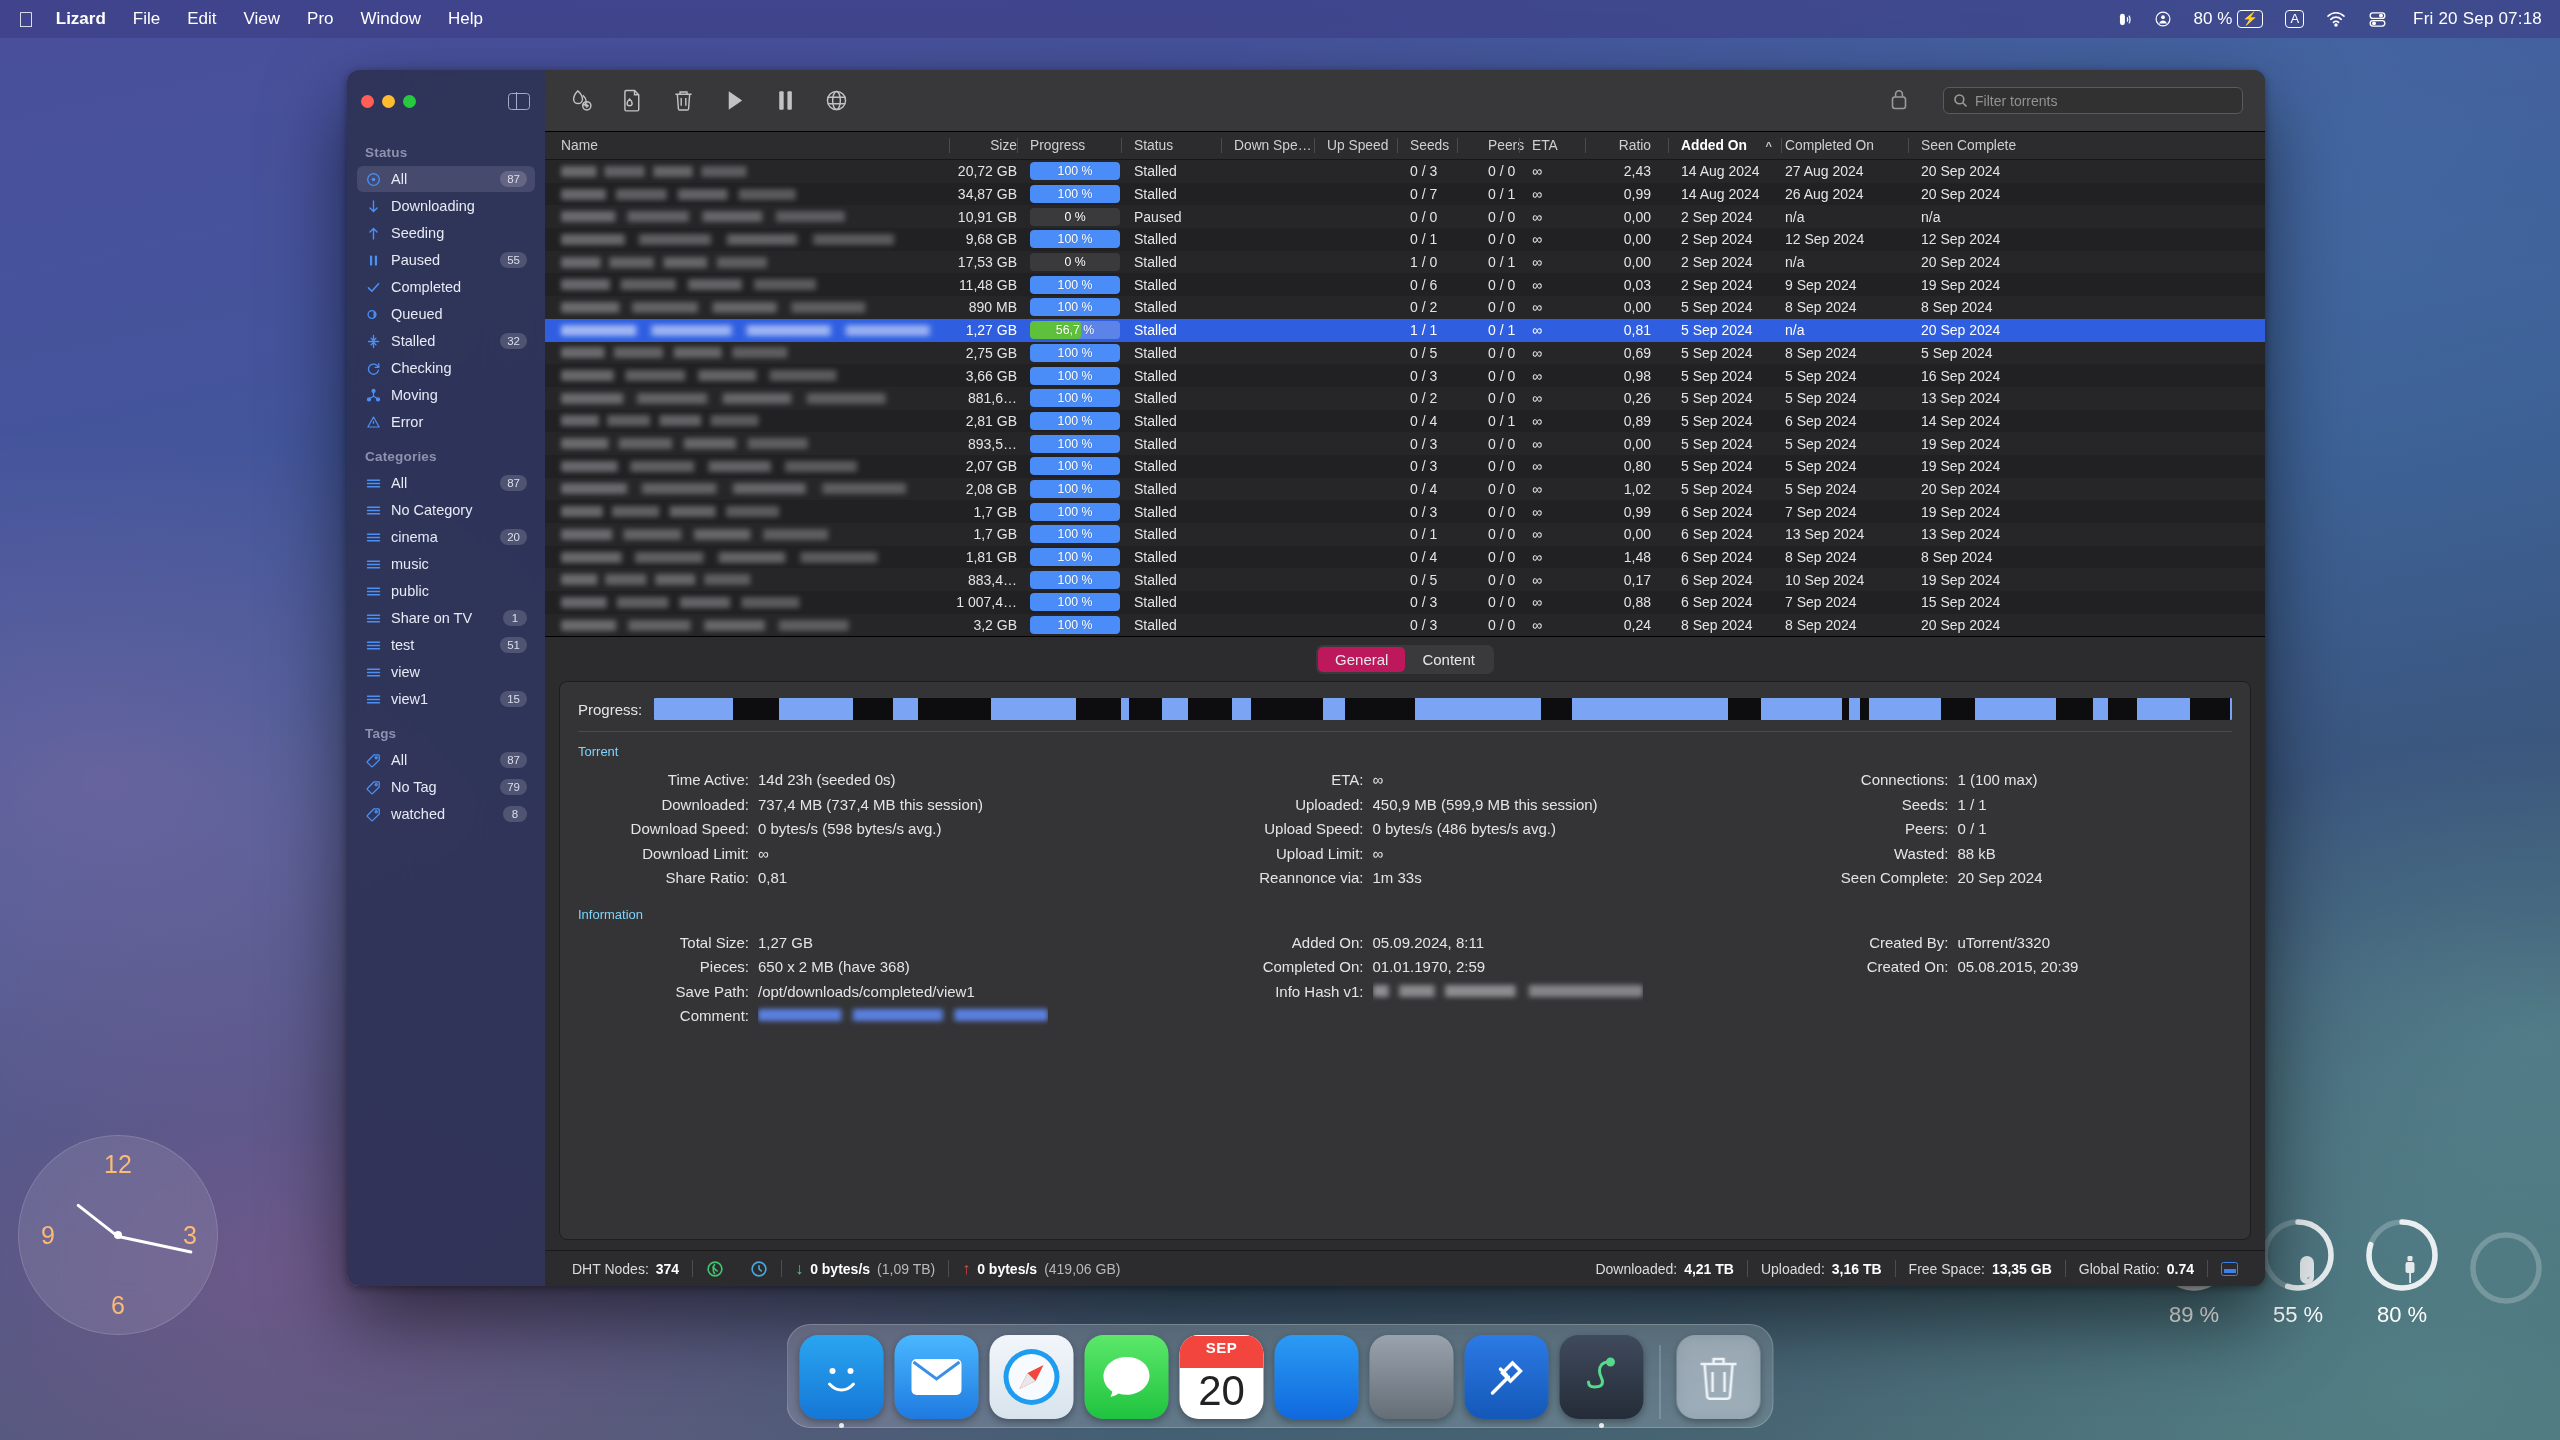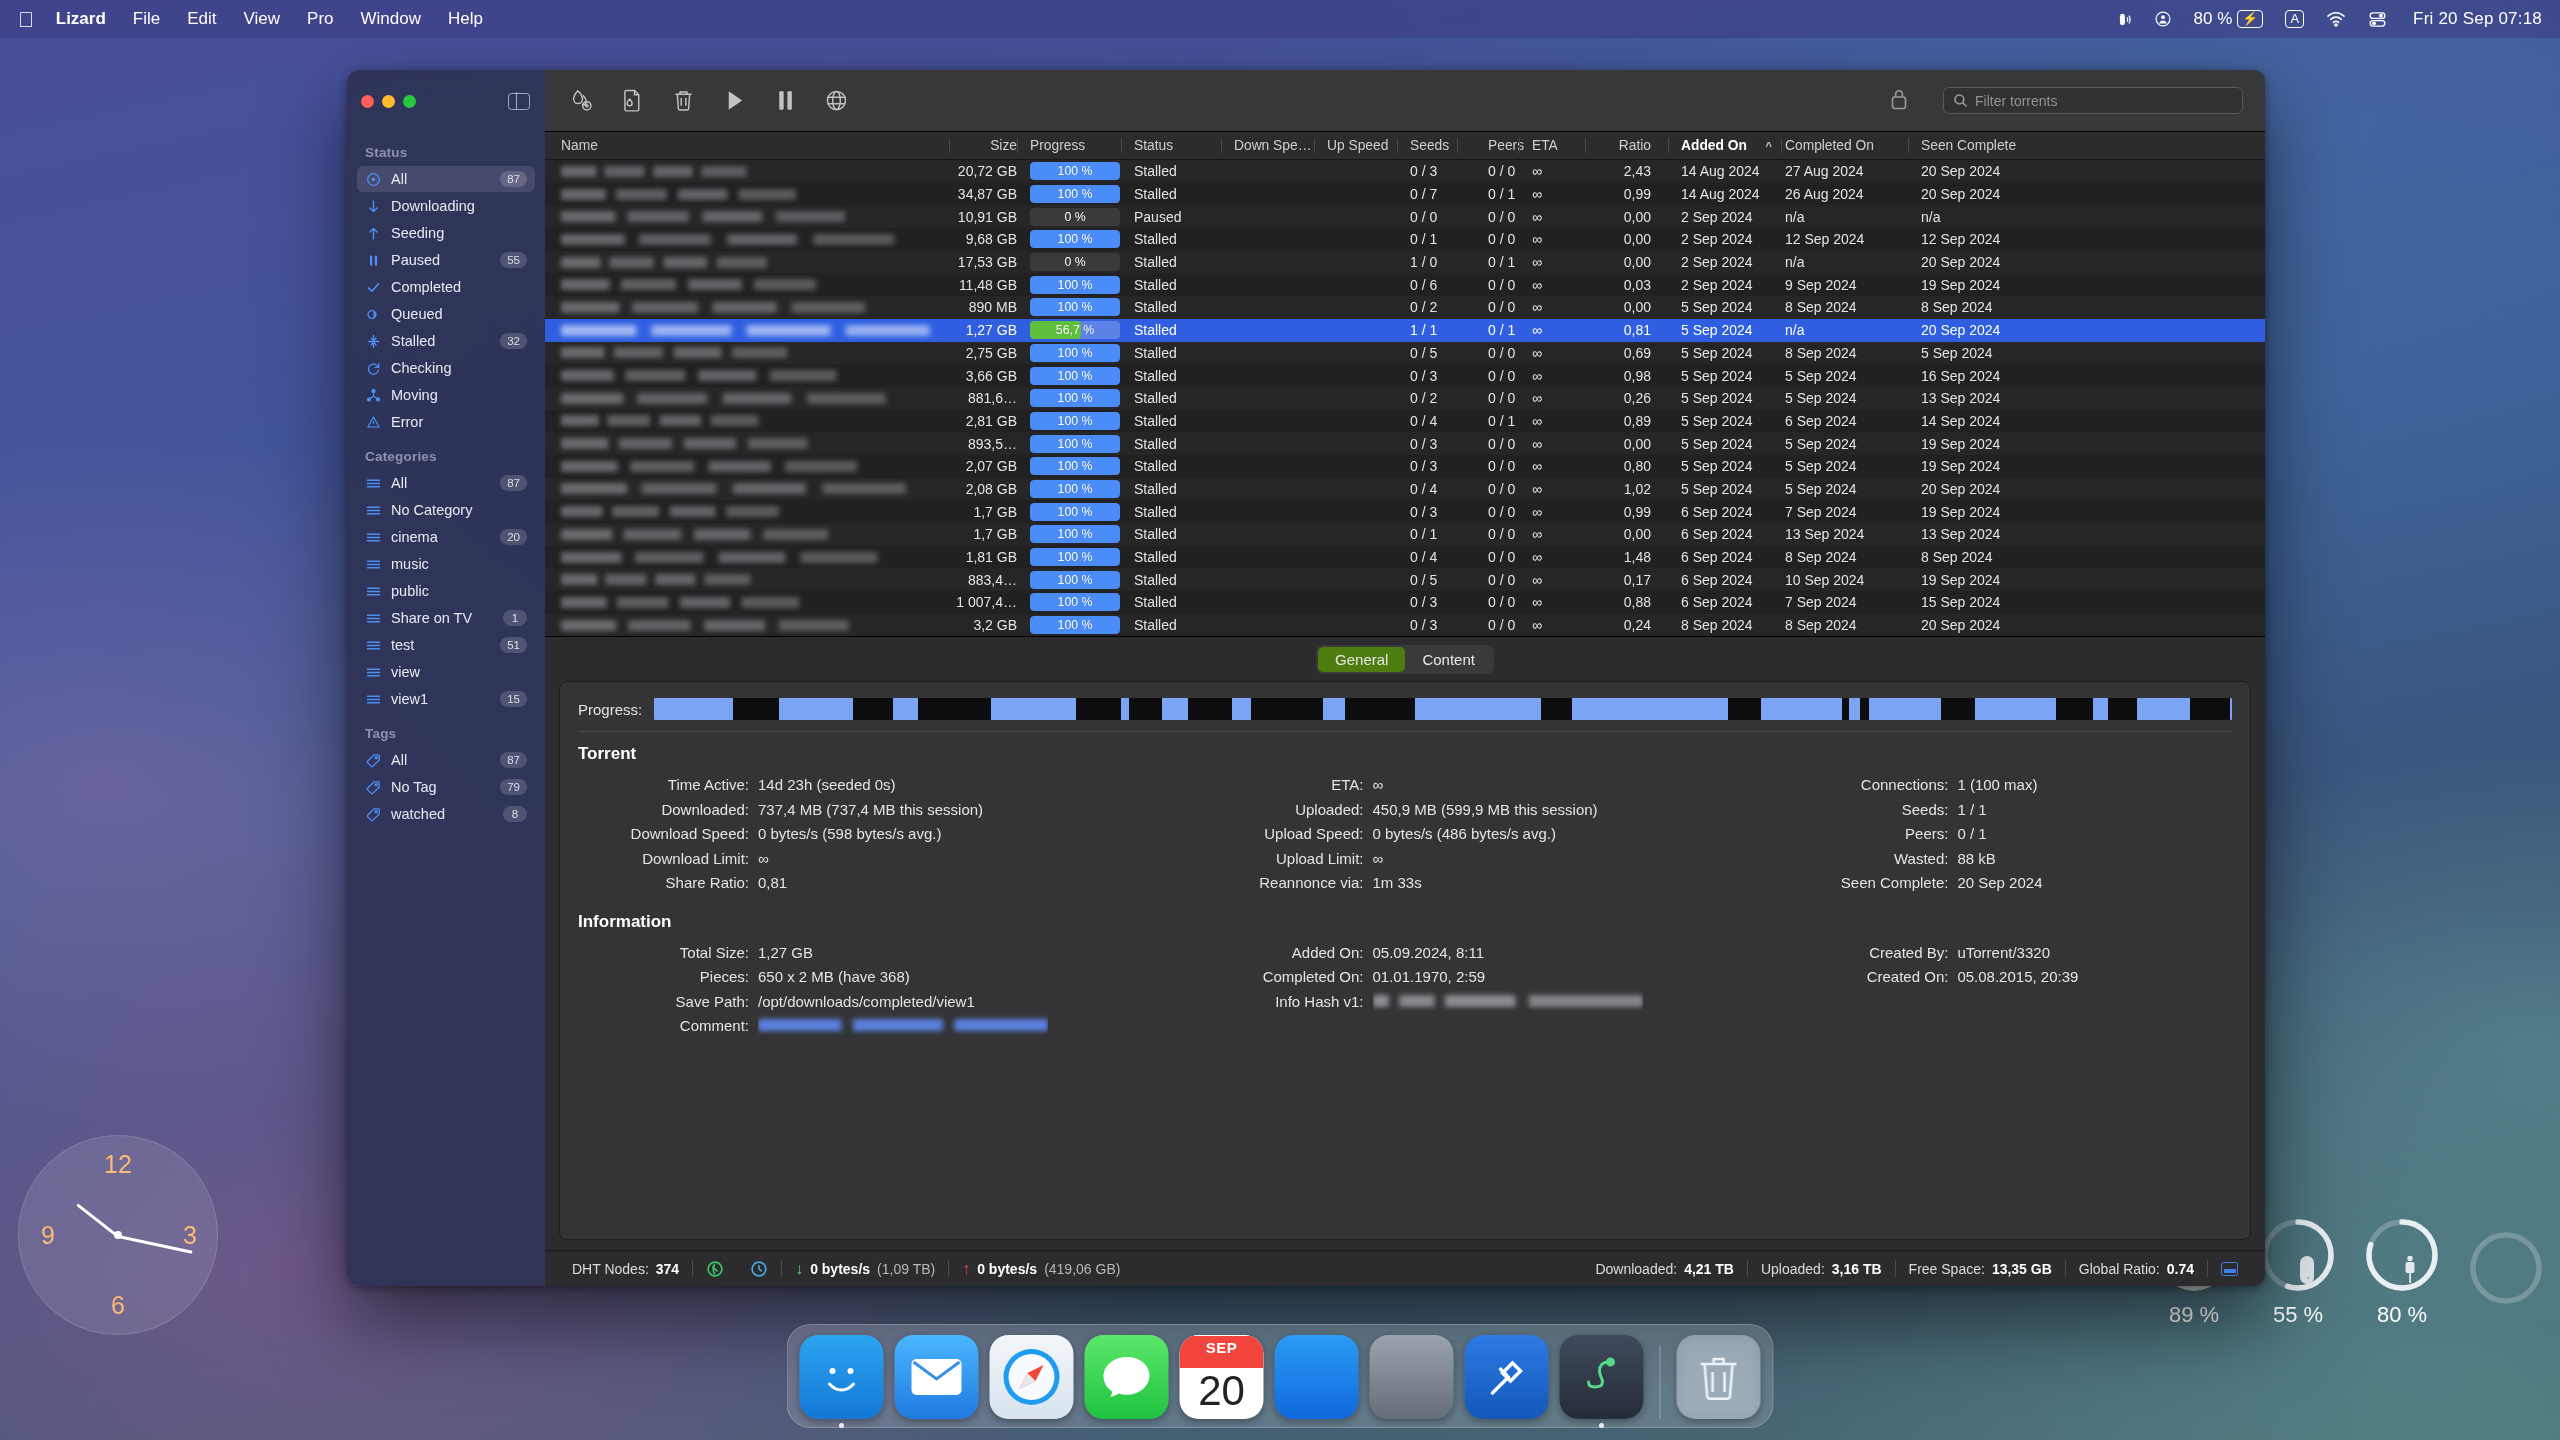--- a/index.html
+++ b/index.html
@@ -223,36 +223,36 @@
     background:#2c2c2e;
     border-top:1px solid #000;
     display:flex; flex-direction:column;
     overflow:hidden;
   }
   #tabs { height:44px; flex:none; display:flex; align-items:center; justify-content:center; gap:0; }
   .tab-group { display:flex; background:#3a3a3c; border-radius:7px; padding:2px; }
   .tab {
     padding:4px 17px; font-size:15px; color:#e7e7e9; border-radius:5px;
   }
-  .tab.active { background:#4d7c0f; }
+  .tab.active { background:#be185d; }
 
   #detail-card {
     margin:0 14px 10px; flex:1;
     background:#343436; border:1px solid #1d1d1f; border-radius:8px;
     padding:14px 18px 6px;
     overflow:hidden;
     min-height:0;
   }
   .progrow { display:flex; align-items:center; gap:12px; padding:2px 0 11px; }
   .progrow .lbl { font-size:15px; color:#e4e4e6; }
   #piecebar {
     flex:1; height:22px; background:#0d0d0f; border-radius:1px; overflow:hidden; display:flex;
   }
   .divider { height:1px; background:#4b4b4d; margin:0 0 12px; }
-  .sec-h { font-size:17px; font-weight:bold; color:#ffffff; margin-bottom:9px; }
+  .sec-h { font-size:13px; font-weight:normal; color:#7dd3fc; margin-bottom:9px; }
   .grid3 { display:flex; gap:0; }
   .gcol { flex:1; display:flex; flex-direction:column; gap:0px; }
   .gcol.c1 { flex:0 0 38%; }
   .gcol.c2 { flex:0 0 35%; }
   .gcol.c3 { flex:1; }
   .drow { display:flex; font-size:15px; line-height:24.5px; color:#e4e4e6; }
   .dk { flex:0 0 auto; text-align:right; color:#e4e4e6; padding-right:9px; }
   .gcol.c1 .dk { width:180px; }
   .gcol.c2 .dk { width:166px; }
   .gcol.c3 .dk { width:172px; }

